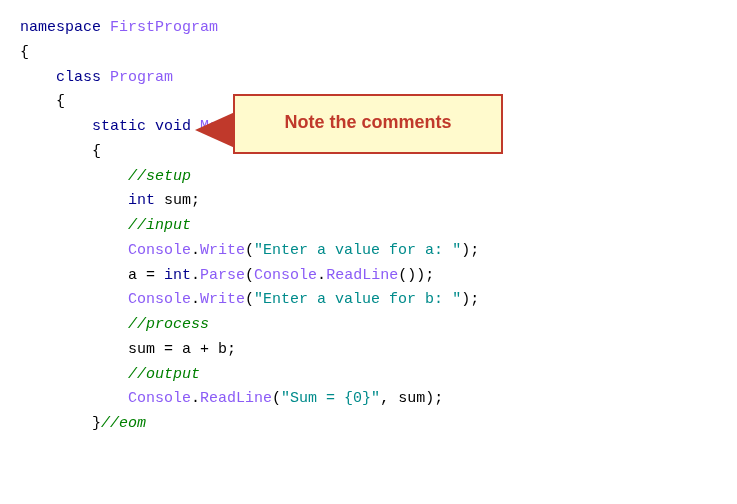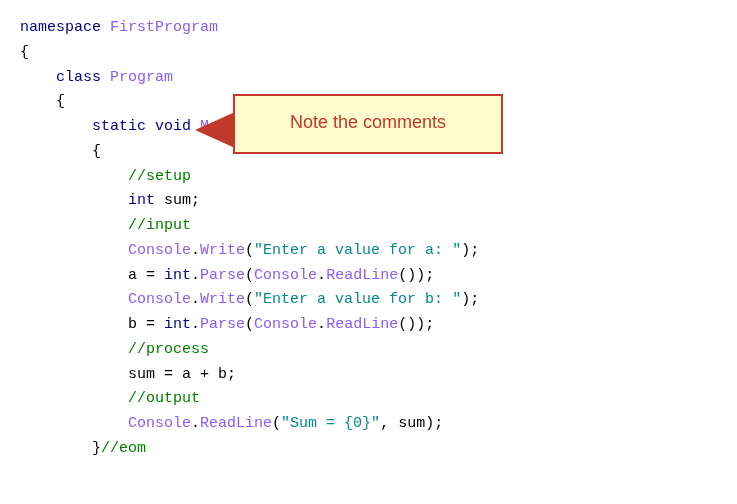--- a/index.html
+++ b/index.html
@@ -21,21 +21,21 @@
     }
 
     .line {
       display: block;
       white-space: pre;
     }
 
     .kw { color: #00008B; font-weight: normal; }       
     .ns { color: #8b5cf6; }
     .str { color: #008B8B; }                          
-    .comment { color: #008000; }                      
+    .comment { color: #008000; font-style: italic; }                      
     .plain { color: #000000; }
 
     
     .callout-container {
       position: absolute;
       top: 112px;
       left: 195px;
       width: 310px;
     }
 
@@ -58,21 +58,21 @@
       background: #fffacd;
       border: 2px solid #c0392b;
       padding: 14px 18px;
       width: 270px;
       text-align: center;
     }
 
     .callout-text {
       font-family: Arial, sans-serif;
       font-size: 18px;
-      font-weight: normal;
+      font-weight: bold;
       color: #c0392b;
       line-height: 1.4;
     }
   </style>
 </head>
 <body>
 
 <div class="code-area">
 
   <span class="line"><span class="kw">namespace</span> <span class="ns">FirstProgram</span></span>
@@ -94,21 +94,20 @@
   <span class="line"><span class="plain">            </span><span class="kw">int</span><span class="plain"> sum;</span></span>
 
   <span class="line"><span class="plain">            </span><span class="comment">//input</span></span>
 
   <span class="line"><span class="plain">            </span><span class="ns">Console</span><span class="plain">.</span><span class="ns">Write</span><span class="plain">(</span><span class="str">"Enter a value for a: "</span><span class="plain">);</span></span>
 
   <span class="line"><span class="plain">            a = </span><span class="kw">int</span><span class="plain">.</span><span class="ns">Parse</span><span class="plain">(</span><span class="ns">Console</span><span class="plain">.</span><span class="ns">ReadLine</span><span class="plain">());</span></span>
 
   <span class="line"><span class="plain">            </span><span class="ns">Console</span><span class="plain">.</span><span class="ns">Write</span><span class="plain">(</span><span class="str">"Enter a value for b: "</span><span class="plain">);</span></span>
 
-  <span class="line"><span class="plain">            b = </span><span class="kw">int</span><span class="plain">.</span><span class="ns">Parse</span><span class="plain">(</span><span class="ns">Console</span><span class="plain">.</span><span class="ns">ReadLine</span><span class="plain">());</span></span>
 
   <span class="line"><span class="plain">            </span><span class="comment">//process</span></span>
 
   <span class="line"><span class="plain">            sum = a + b;</span></span>
 
   <span class="line"><span class="plain">            </span><span class="comment">//output</span></span>
 
   <span class="line"><span class="plain">            </span><span class="ns">Console</span><span class="plain">.</span><span class="ns">ReadLine</span><span class="plain">(</span><span class="str">"Sum = {0}"</span><span class="plain">, sum);</span></span>
 
   <span class="line"><span class="plain">        }</span><span class="comment">//eom</span></span>

